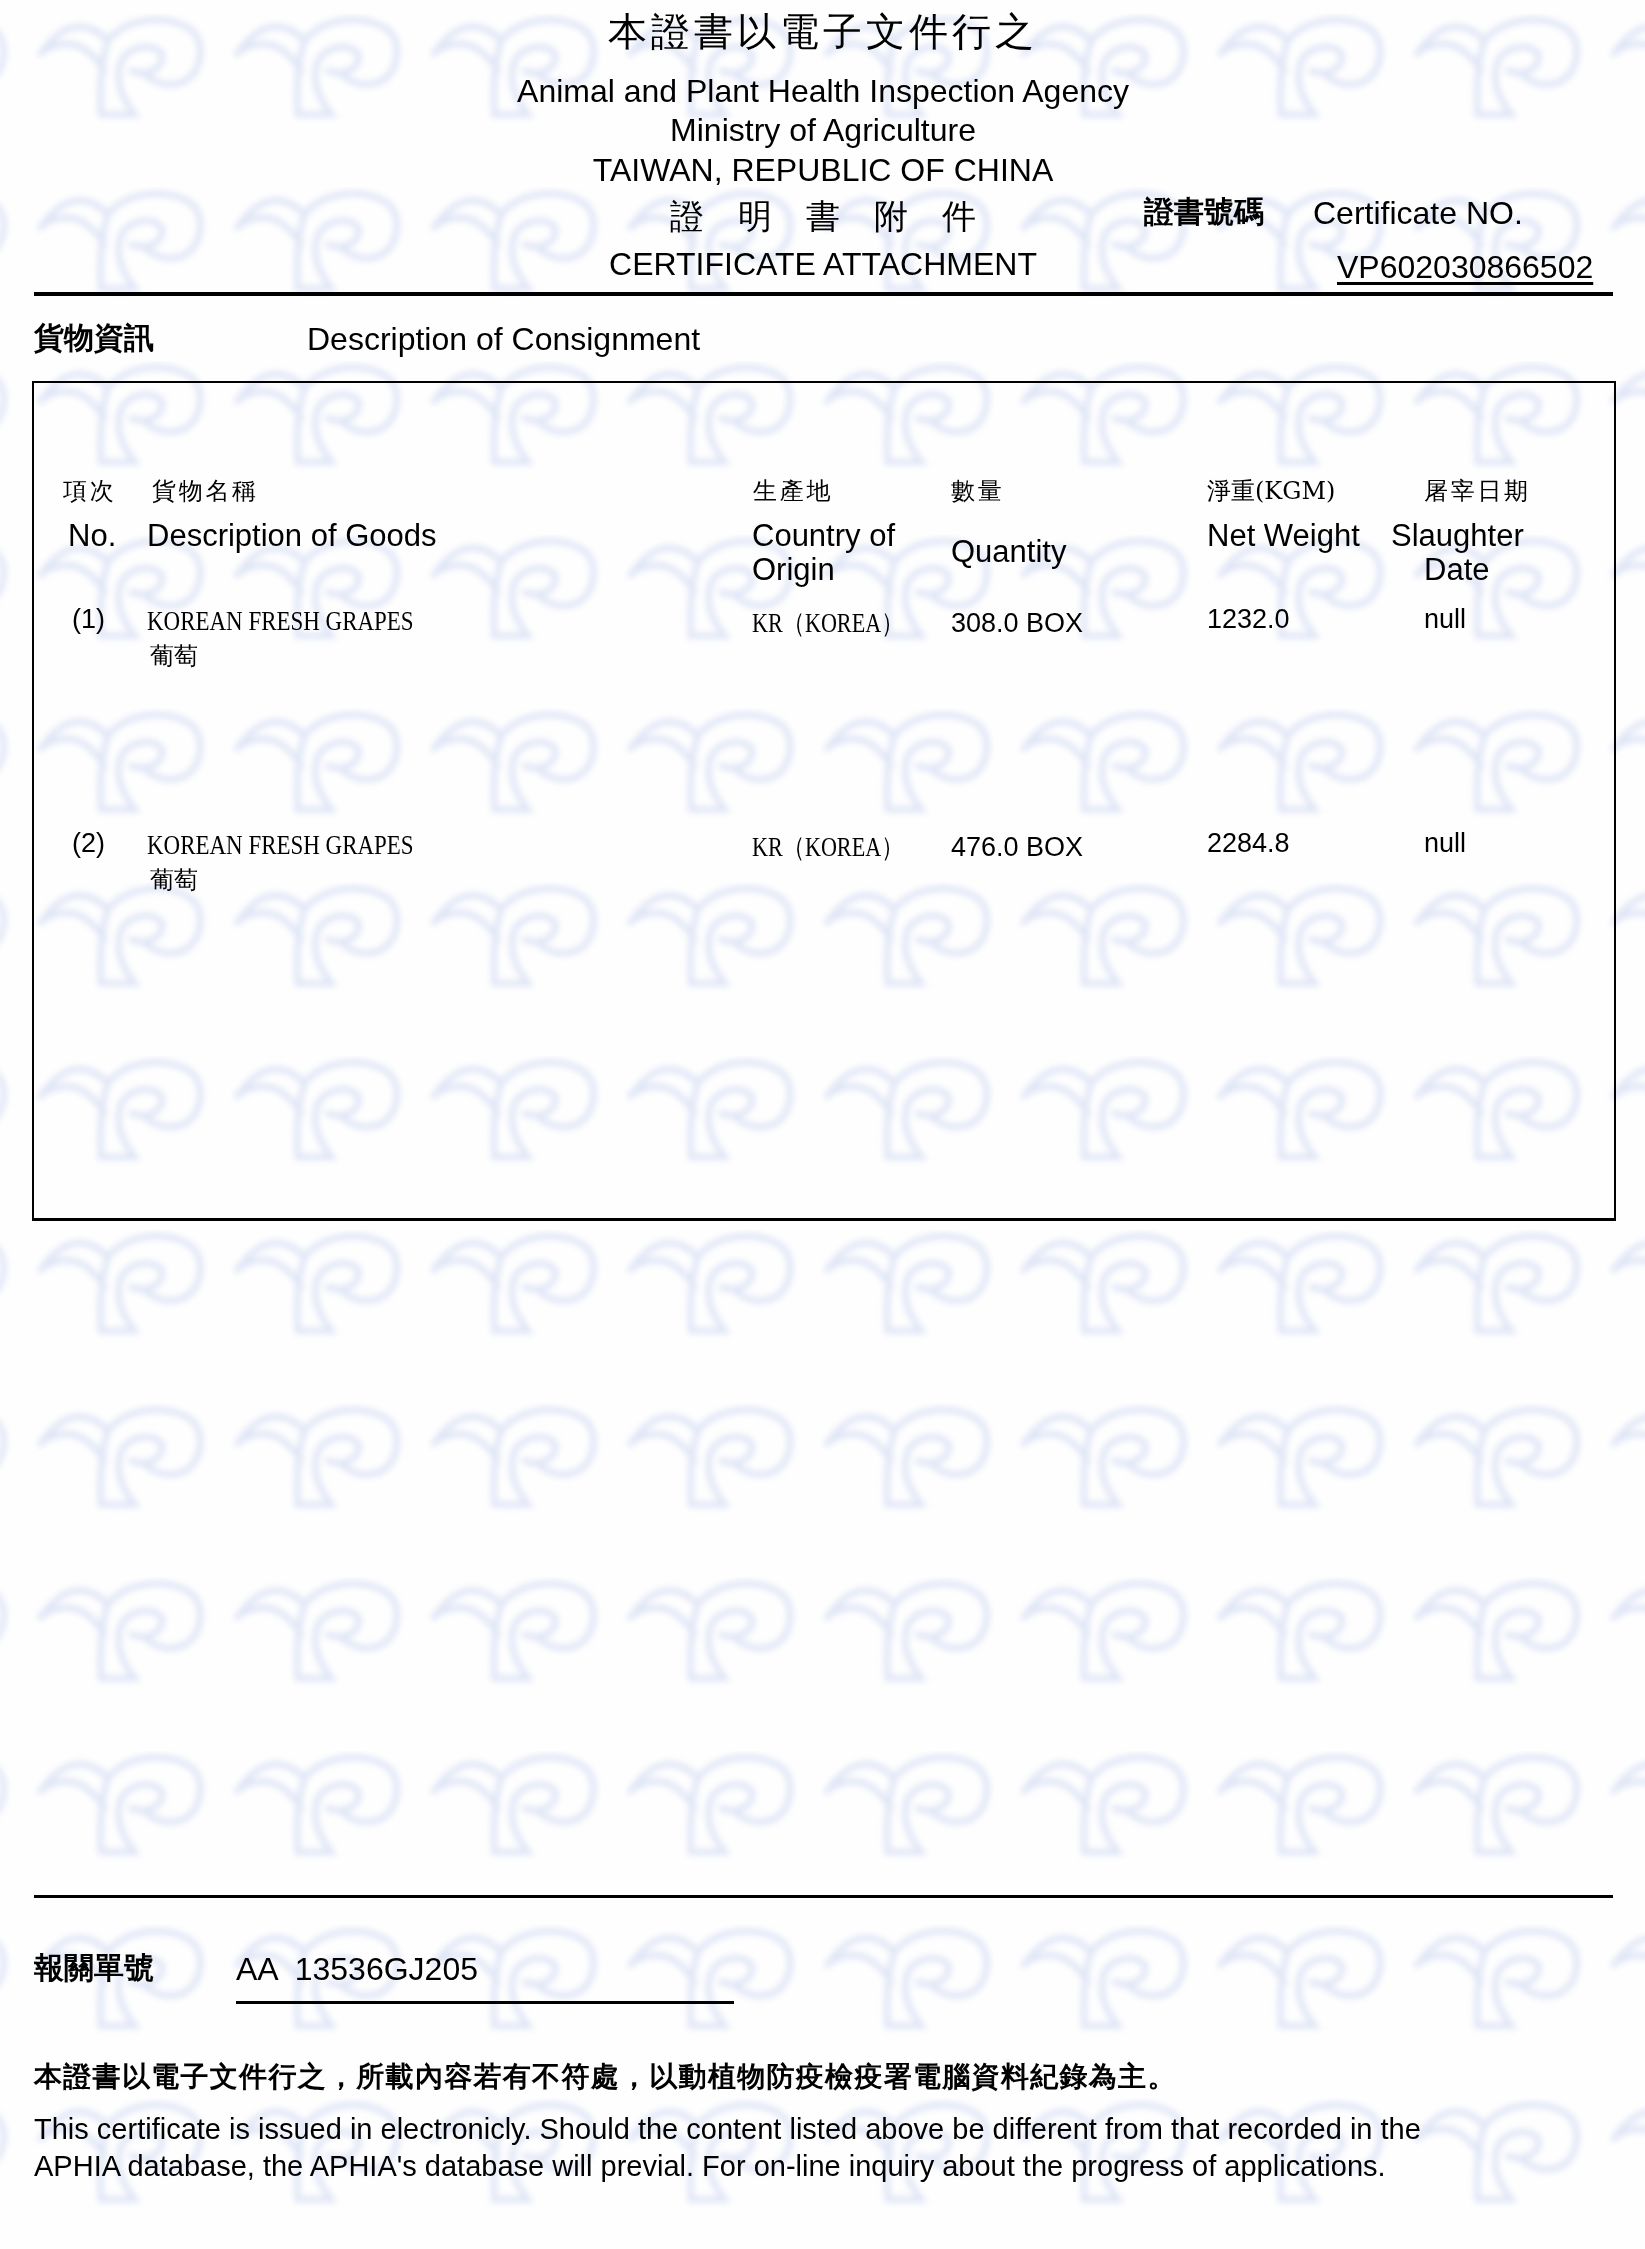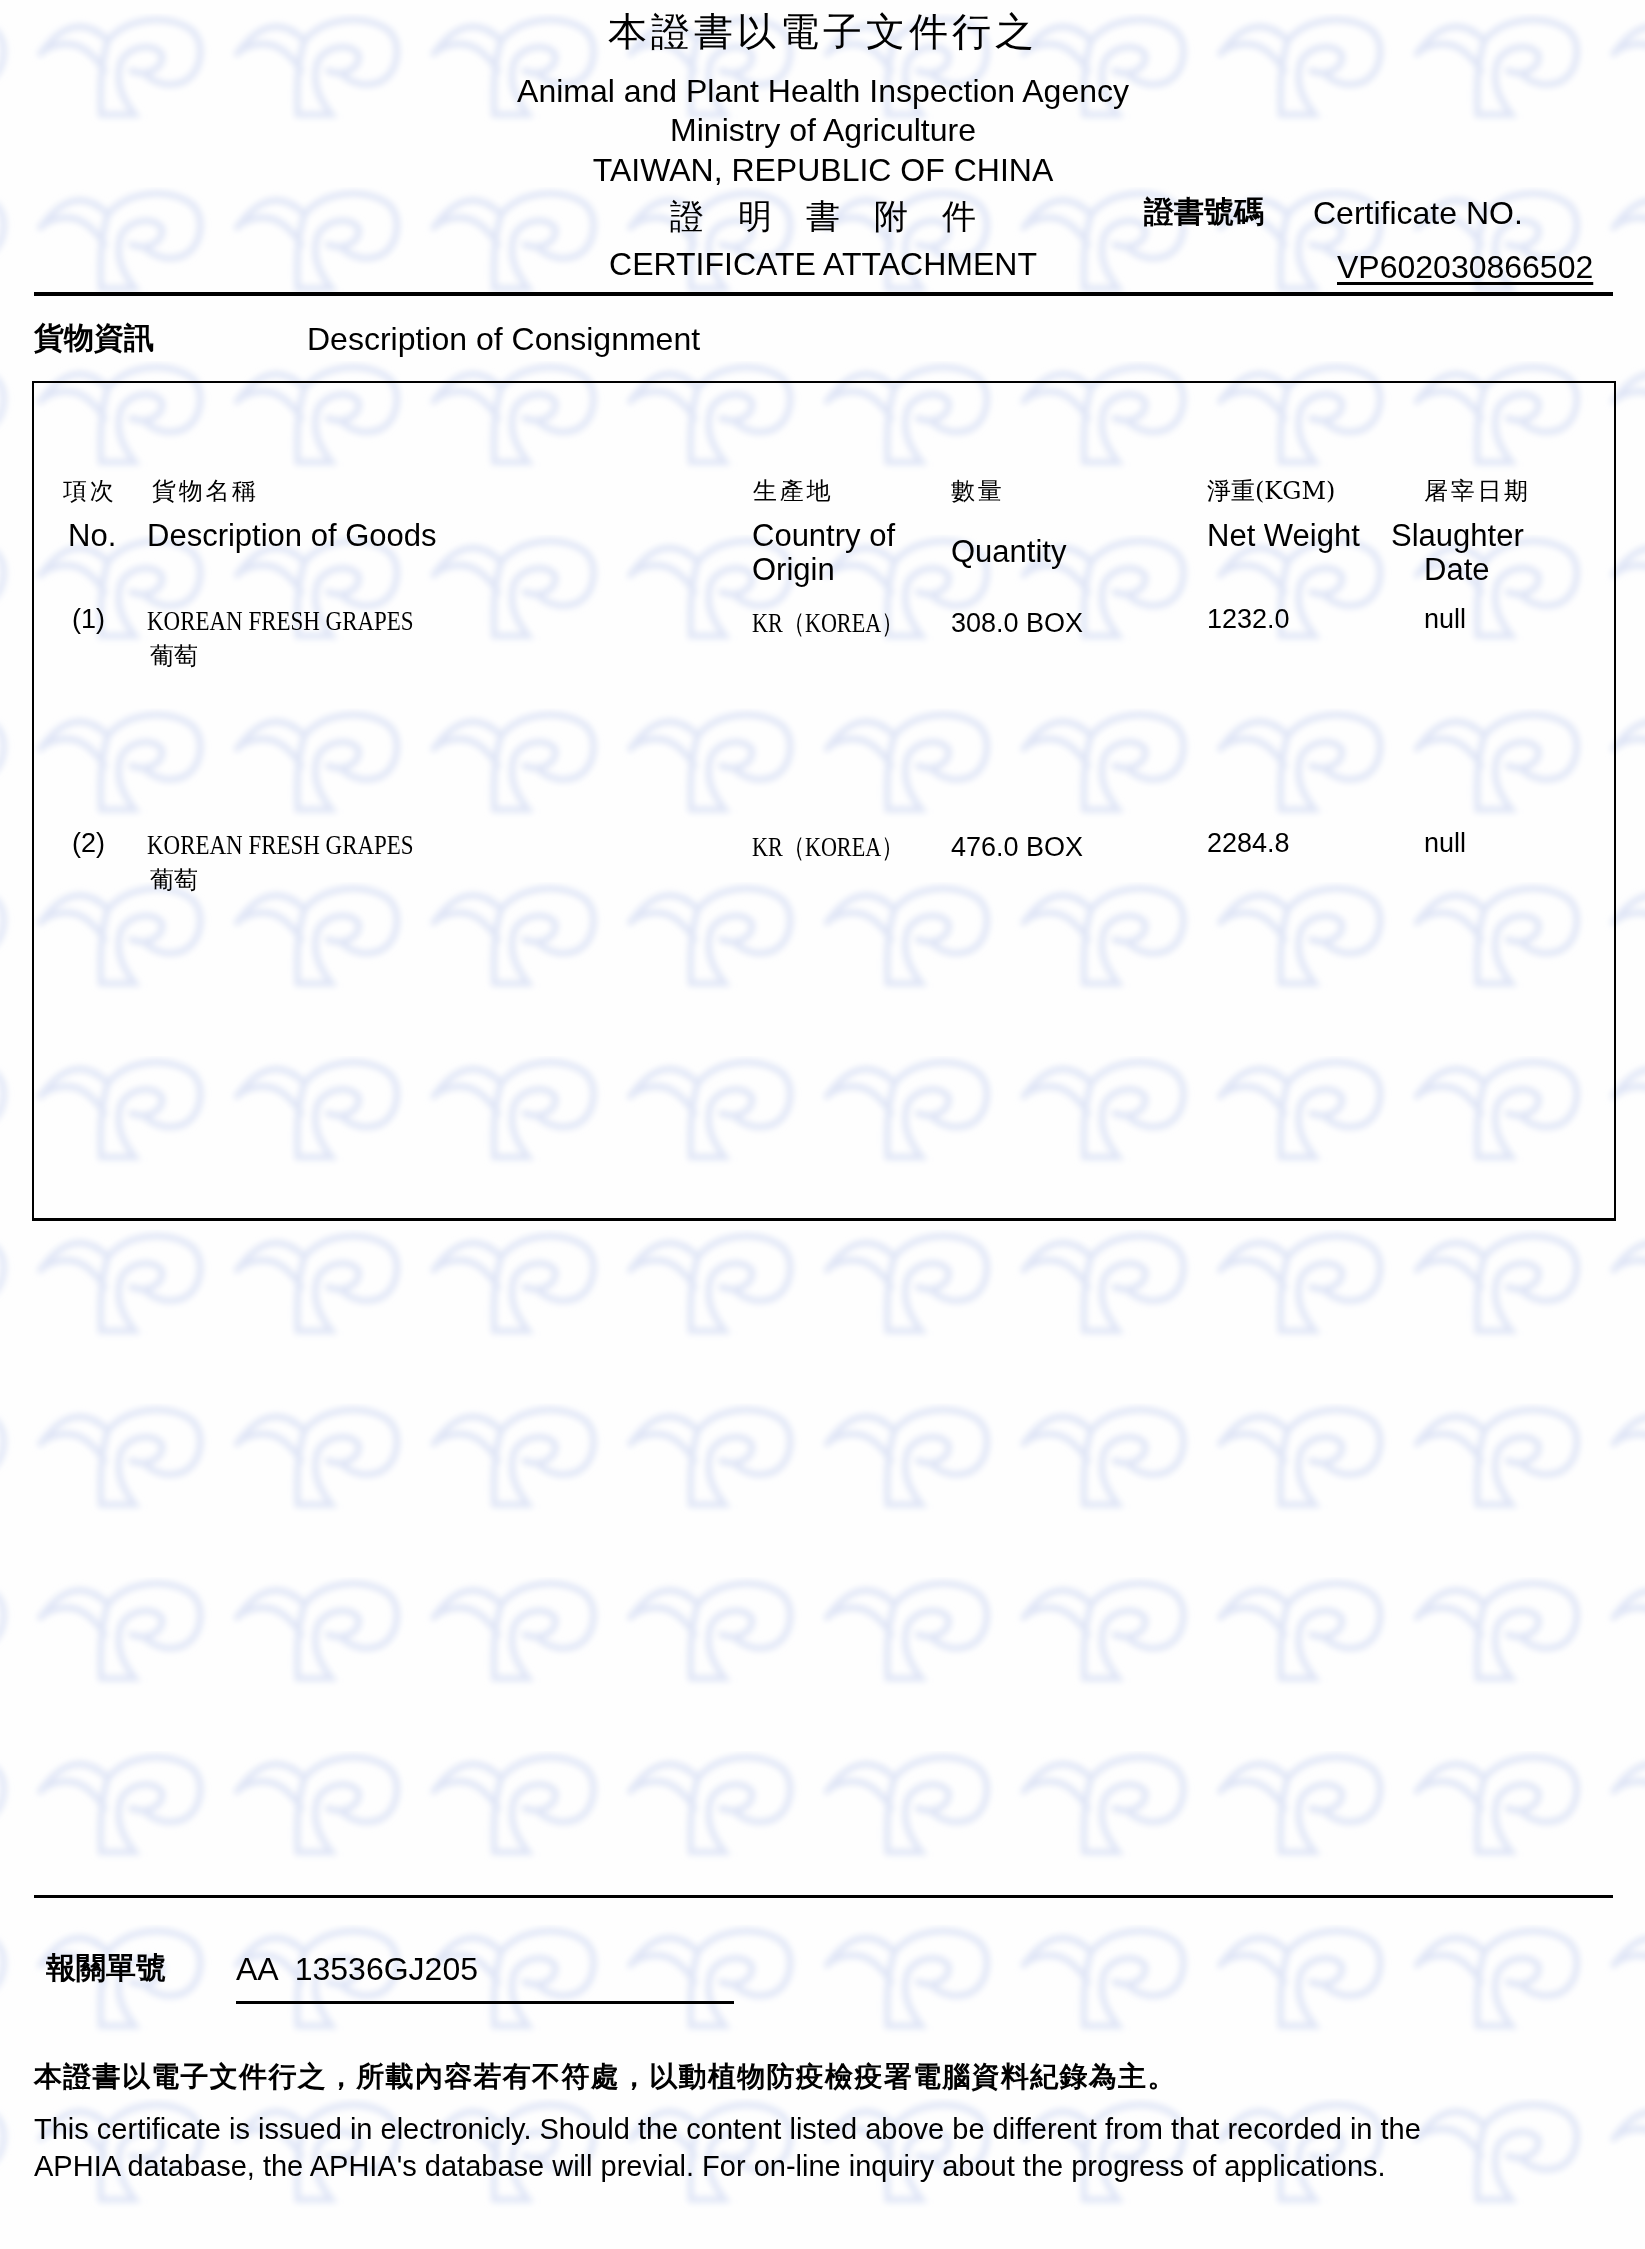--- a/index.html
+++ b/index.html
@@ -102,20 +102,20 @@
   <div class="abs goods" style="left:147px; top:831px;">KOREAN FRESH GRAPES</div>
   <div class="abs serif" style="left:150px; top:868px; font-size:24px;">葡萄</div>
   <div class="abs goods" style="left:752px; top:834px; font-size:27px;">KR（KOREA）</div>
   <div class="abs cell" style="left:951px; top:834px;">476.0 BOX</div>
   <div class="abs cell" style="left:1207px; top:830px;">2284.8</div>
   <div class="abs cell" style="left:1424px; top:830px;">null</div>
 </div>
 
 <div class="rule" style="left:34px; top:1895px; width:1579px; height:3.4px;"></div>
 
-<div class="abs bold-cjk" style="left:34px; top:1953px; font-size:30px;margin-left:12px;">報關單號</div>
+<div class="abs bold-cjk" style="left:34px; top:1953px; font-size:30px;">報關單號</div>
 <div class="abs" style="left:236px; top:1953px; font-size:32px; white-space:pre;">AA  13536GJ205</div>
 <div class="rule" style="left:236px; top:2001px; width:498px; height:2.7px;"></div>
 
 <div class="abs bold-cjk" style="left:34px; top:2063px; font-size:28px; letter-spacing:1.3px;">本證書以電子文件行之，所載內容若有不符處，以動植物防疫檢疫署電腦資料紀錄為主。</div>
 <div class="abs" style="left:34px; top:2115px; font-size:29px;">This certificate is issued in electronicly. Should the content listed above be different from that recorded in the</div>
 <div class="abs" style="left:34px; top:2152px; font-size:29px;">APHIA database, the APHIA's database will previal. For on-line inquiry about the progress of applications.</div>
 
 
 </body></html>

